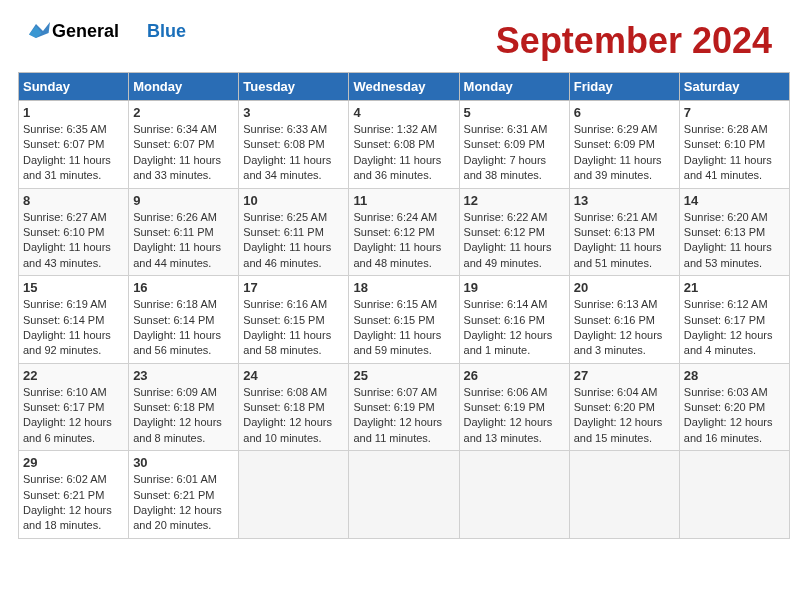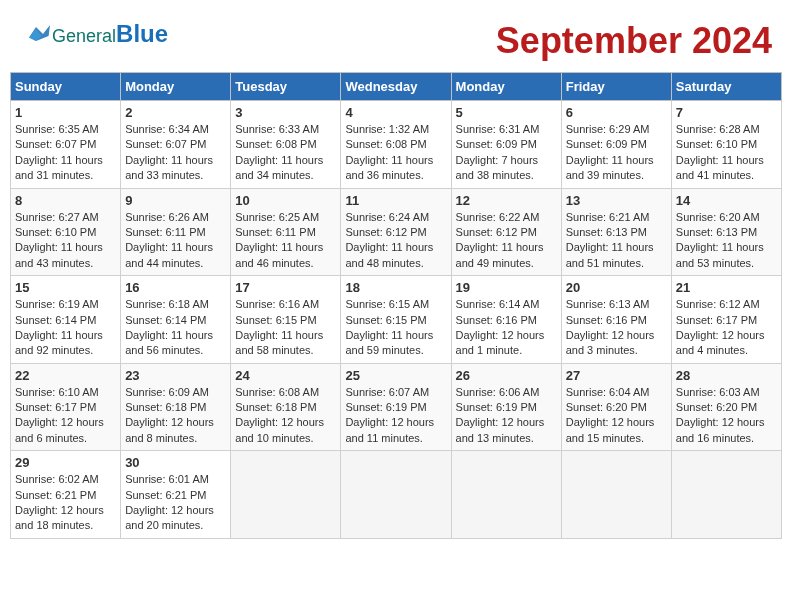--- a/index.html
+++ b/index.html
@@ -34,21 +34,21 @@
       font-weight: bold;
       color: #b91c1c;
     }
     .location-title {
       font-size: 16px;
       color: #555;
     }
     .calendar-table {
       width: 100%;
       border-collapse: collapse;
-      margin: 5px 0;
+      margin: 5px 8px;
     }
     .calendar-table th {
       background: #2a6db5;
       color: #fff;
       font-size: 13px;
       font-weight: bold;
       padding: 6px 4px;
       text-align: left;
       border: 1px solid #c0c0c0;
     }
@@ -83,21 +83,21 @@
 <body>
 
 <div class="header">
   <div class="logo">
     <svg class="logo-bird" viewBox="0 0 40 30" xmlns="http://www.w3.org/2000/svg">
       <polygon points="10,20 20,5 30,15 40,2 38,18 20,25" fill="#1a6fba" opacity="0.85"></polygon>
       <polygon points="10,20 20,8 28,18 20,25" fill="#3a9fd8" opacity="0.7"></polygon>
     </svg>
     <div>
       <div>
-        <span style="font-size:18px;font-weight:normal;color:#0f766e;">General</span><span style="font-size:24px;font-weight:bold;color:#1a6fba;">Blue</span>
+        <span style="font-size:18px;font-weight:bold;color:#000000;">General</span><span style="font-size:18px;font-weight:bold;color:#1a6fba;padding-left:28px;">Blue</span>
       </div>
     </div>
   </div>
   <div class="title-block">
     <div class="month-title">September 2024</div>
   </div>
 </div>
 
 <table class="calendar-table">
   <thead>

